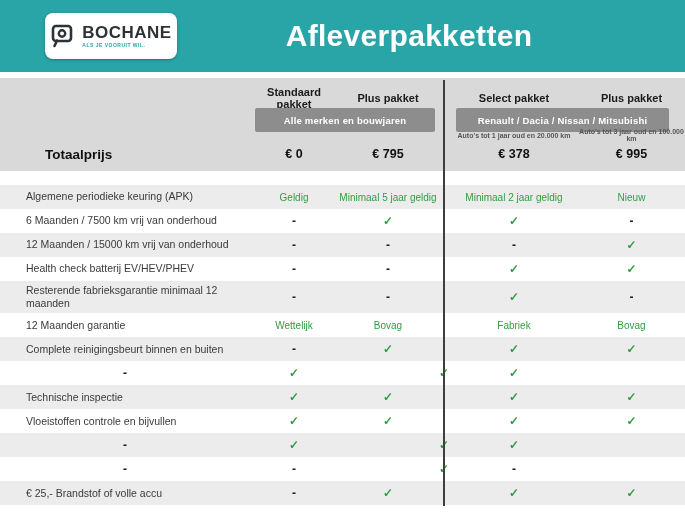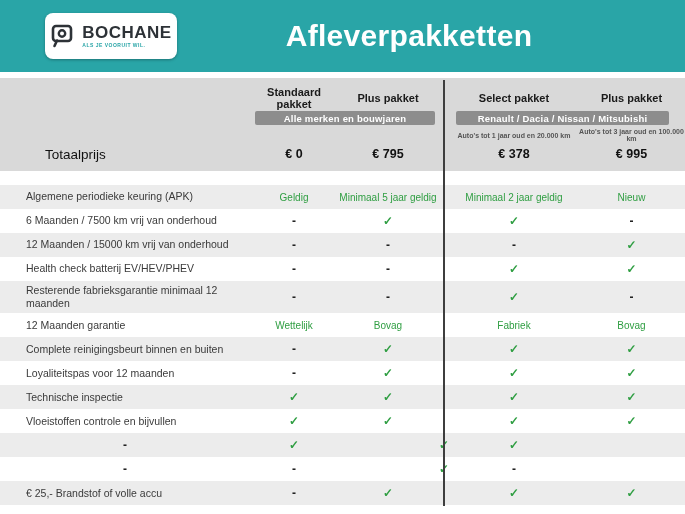--- a/index.html
+++ b/index.html
@@ -19,27 +19,27 @@
 
   .gap6{height:6px;background:#fff}
   .spacer{height:14px;background:#fff}
 
   .grid{display:grid;grid-template-columns:250px 88px 100px 12px 128px 107px;align-items:center}
 
   .band{background:var(--band,#d9d9d9);padding-top:8px;padding-bottom:4px}
   .col-head-row{height:22px}
   .col-head{text-align:center;font-weight:bold;font-size:11px;color:#1a1a1a}
   .badge-row{height:20px}
-  .badge{grid-column:2/4;height:14px;margin:0 3px 0 5px;background:var(--badge,#8d8d8d);color:#fff;
+  .badge{grid-column:2/4;height:24px;margin:0 3px 0 5px;background:var(--badge,#8d8d8d);color:#fff;
     font-weight:bold;font-size:9.5px;border-radius:2px;display:flex;align-items:center;justify-content:center;letter-spacing:.2px}
   .badge.right{grid-column:5/7;margin:0 16px 0 6px}
   .note-row{height:13px}
   .note{text-align:center;font-weight:bold;font-size:7px;color:#555}
   .total-row{height:26px}
-  .total-label{padding-left:45px;font-weight:normal;font-size:13.5px;color:#111}
+  .total-label{padding-left:45px;font-weight:bold;font-size:13.5px;color:#111}
   .total-val{text-align:center;font-weight:bold;font-size:12.5px;color:#111}
 
   .frow{min-height:24px}
   .rows .frow:nth-child(odd){background:var(--row-alt,#ececec)}
   .row-label{padding:3px 6px 3px 26px;font-size:10.5px;color:#3a3a3a;line-height:1.25}
   .val{text-align:center}
   .val.check{color:var(--green,#2f9e42);font-size:12px;font-weight:bold}
   .val.dash{color:#222;font-size:12px;font-weight:bold}
   .val.green-text{color:var(--green,#2f9e42);font-size:10px;font-weight:normal;white-space:nowrap}
 
@@ -162,21 +162,20 @@
     <div class="grid frow">
       <div class="row-label">Complete reinigingsbeurt binnen en buiten</div>
       <div class="val dash">-</div>
       <div class="val check">✓</div>
       <div></div>
       <div class="val check">✓</div>
       <div class="val check">✓</div>
     </div>
 
     <div class="grid frow">
-      <div class="row-label">Loyaliteitspas voor 12 maanden</div>
       <div class="val dash">-</div>
       <div class="val check">✓</div>
       <div></div>
       <div class="val check">✓</div>
       <div class="val check">✓</div>
     </div>
 
     <div class="grid frow">
       <div class="row-label">Technische inspectie</div>
       <div class="val check">✓</div>

